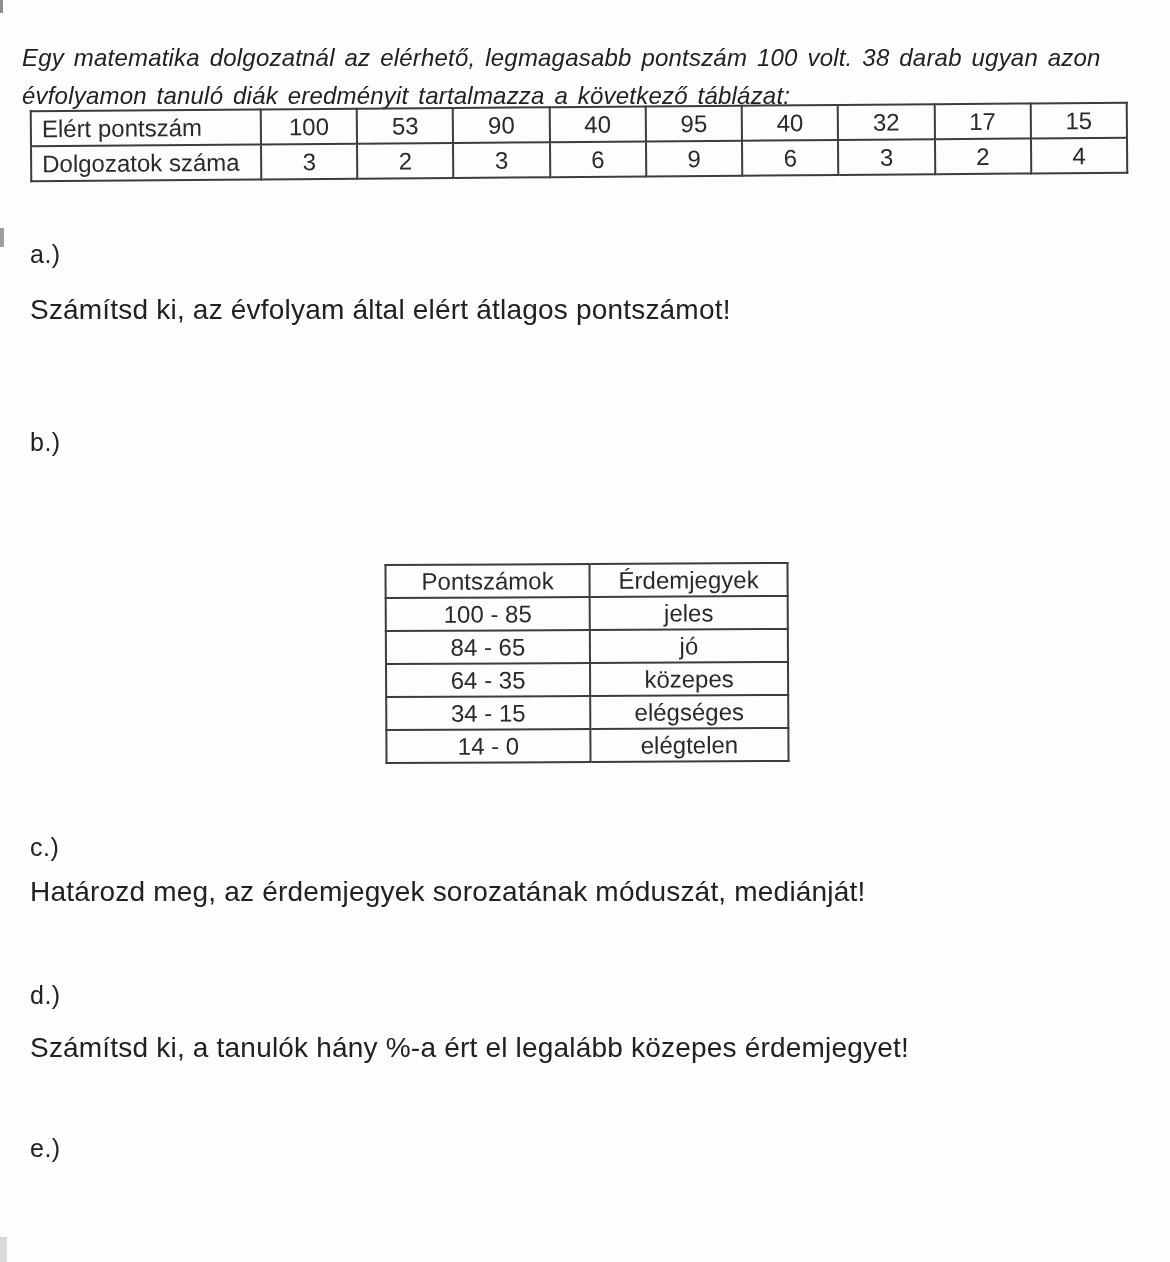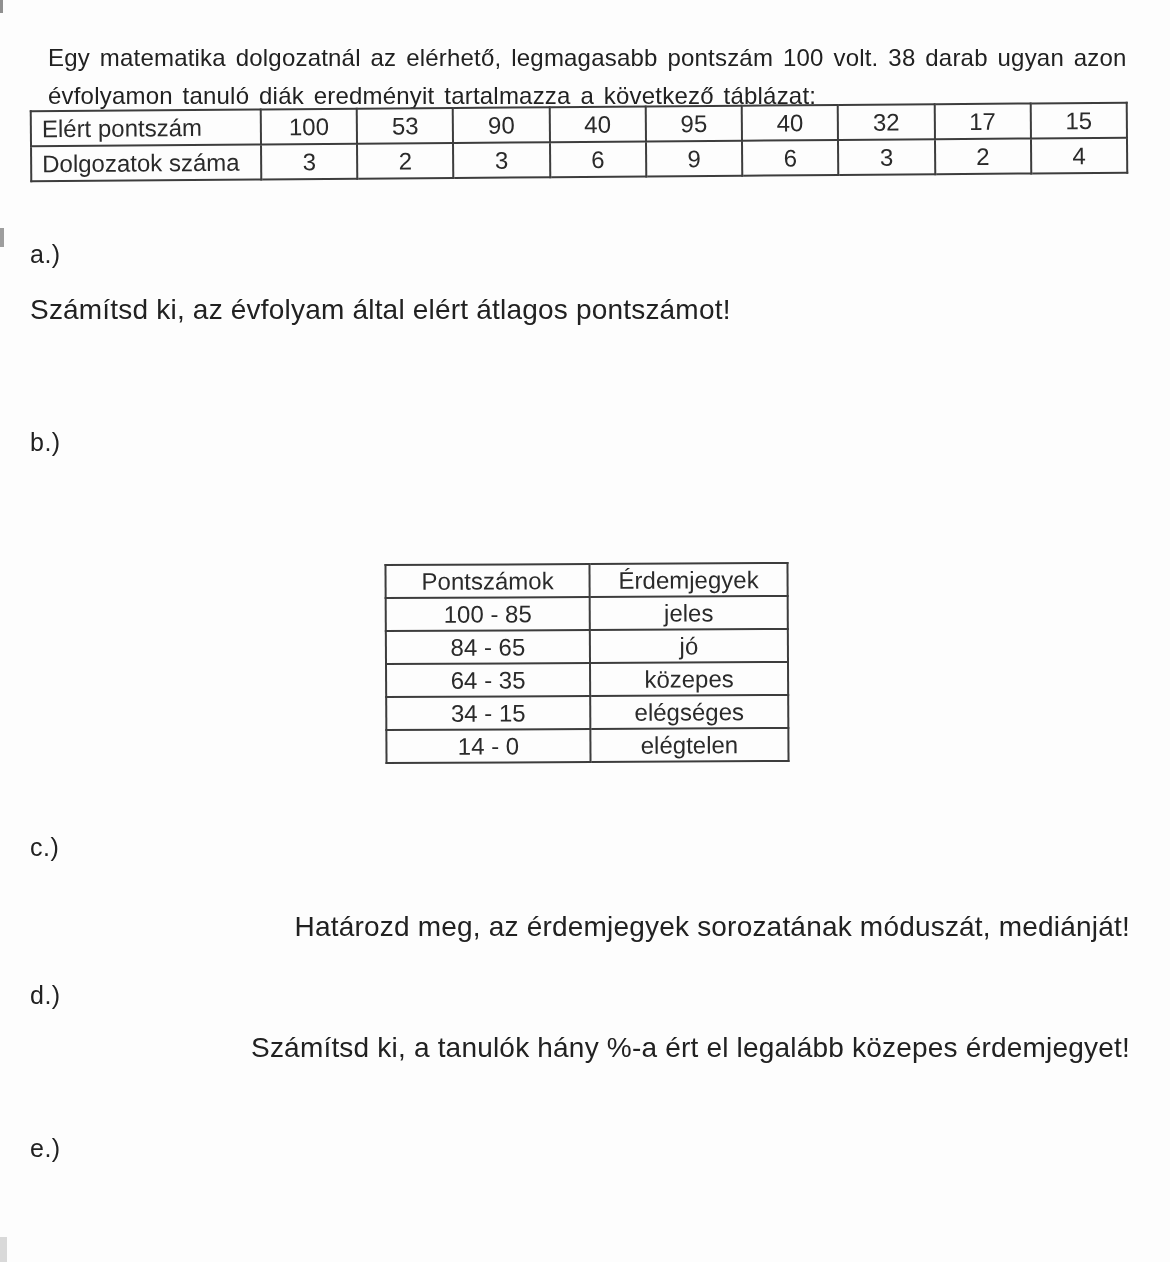--- a/index.html
+++ b/index.html
@@ -13,28 +13,29 @@
     height: 1262px;
     background: #fdfdfd;
     font-family: "Liberation Sans", sans-serif;
     color: #212121;
     overflow: hidden;
   }
   .abs { position: absolute; }
 
   
   .intro {
-    left: 48px;
+    left: 22px;
     top: 15px;
     width: 1115px;
     font-size: 24px;
     line-height: 38px;
     white-space: pre-line;
     word-spacing: 3px;
     letter-spacing: 0.2px;
+    font-style: italic;
   }
 
   
   table {
     border-collapse: collapse;
     table-layout: fixed;
   }
   td, th {
     border: 2px solid #3d3d3d;
     font-weight: normal;
@@ -76,23 +77,23 @@
     font-size: 28px;
     line-height: 37px;
     white-space: pre-line;
     letter-spacing: 0.2px;
   }
   .pos-a-label { left: 30px; top: 240px; }
   .pos-a-text  { left: 30px; top: 291px; width: 1100px; }
   .pos-b-label { left: 30px; top: 428px; }
   .pos-b-text  { left: 30px; top: 478px; width: 1110px; }
   .pos-c-label { left: 30px; top: 833px; }
-  .pos-c-text  { left: 30px; top: 908px; width: 1100px; text-align: right; }
+  .pos-c-text  { left: 30px; top: 873px; width: 1100px; }
   .pos-d-label { left: 30px; top: 981px; }
-  .pos-d-text  { left: 30px; top: 1029px; width: 1100px; text-align: right; }
+  .pos-d-text  { left: 30px; top: 1029px; width: 1100px; }
   .pos-e-label { left: 30px; top: 1134px; }
   .pos-e-text  { left: 30px; top: 1181px; width: 1110px; }
 
   
   .artifact { background: #6b6b6b; }
   .art-1 { left: 0; top: 0; width: 3px; height: 13px; opacity: 0.75; }
   .art-2 { left: 0; top: 228px; width: 4px; height: 19px; opacity: 0.65; }
   .art-3 { left: 0; top: 1237px; width: 7px; height: 25px; background: #d9d9d9; }
 </style>
 </head>

